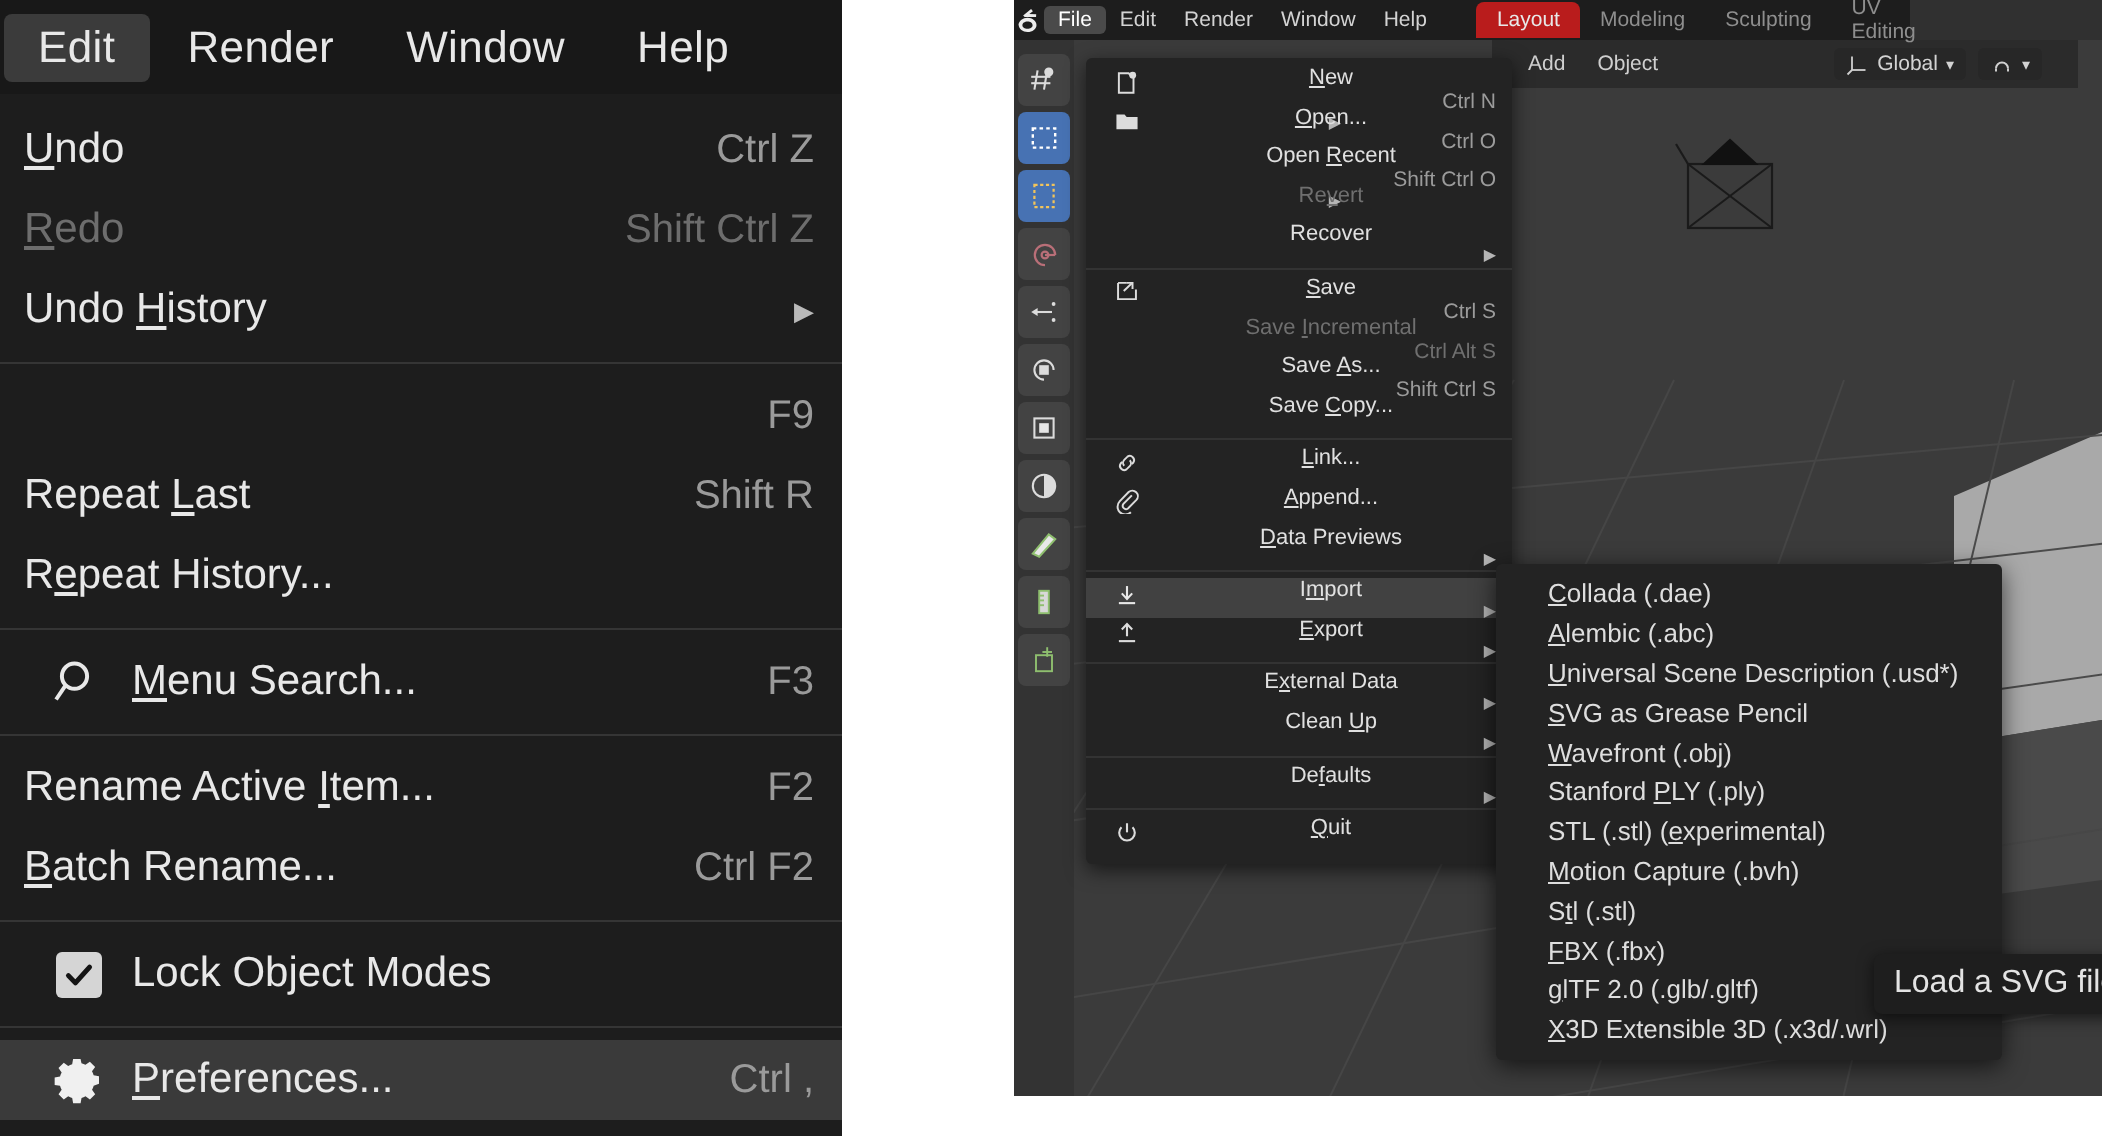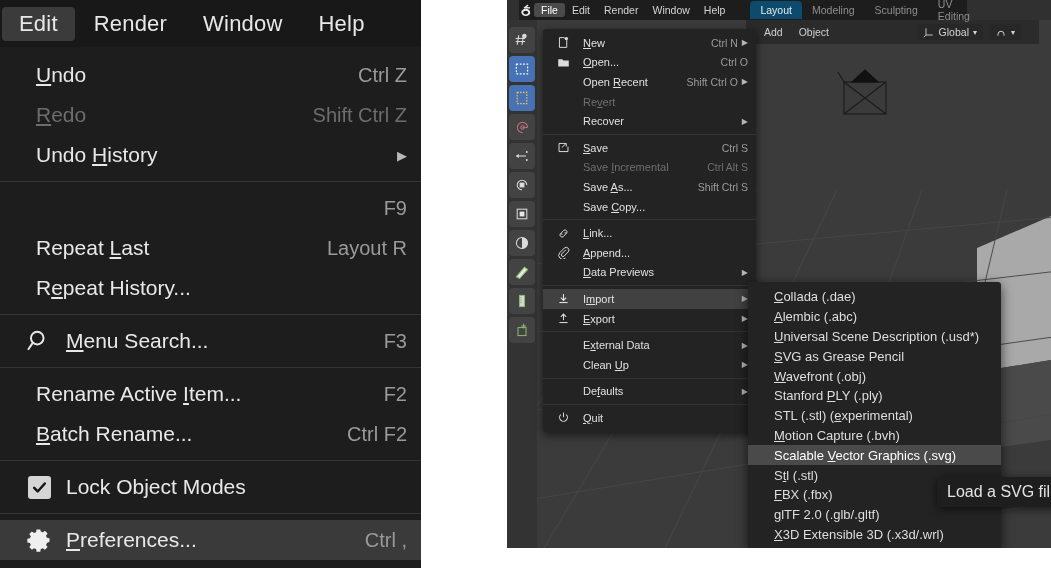--- a/index.html
+++ b/index.html
@@ -22,21 +22,21 @@
   }
   .lp-mi {
     font-size: 22px; color: #e8e8e8; padding: 6px 17px; margin-left: 2px;
     line-height: 1; border-radius: 4px; letter-spacing: .2px;
   }
   .lp-mi.active { background: #3b3b3b; }
   .lp-body { position:absolute; left:0; top:47px; width:421px; height: 521px; background:#1d1d1d; }
 
   .lp-row {
     position: relative; display:flex; align-items:center;
-    height: 40px; padding-left: 36px; padding-right: 14px;
+    height: 40px; padding-left: 12px; padding-right: 14px;
     font-size: 21px; color: #e8e8e8; white-space: nowrap;
   }
   .lp-row.highlight { background:#3a3a3a; }
   .lp-row .lbl { flex: 0 0 auto; }
   .lp-row .sc {
     margin-left:auto; color:#9a9a9a; font-size: 20px; text-align: right;
   }
   .lp-row.disabled .lbl, .lp-row.disabled .sc { color:#6d6d6d; }
   .lp-row .arrow { margin-left:auto; color:#b9b9b9; font-size: 13px; }
   .lp-sep { height:1px; background:#353535; margin: 6px 0 6px 0; }
@@ -50,32 +50,32 @@
   }
   .chkbox svg { display:block; }
 
   
   .blender {
     position:absolute; left: 507px; top: 0; width: 544px; height: 548px;
     background:#303030; overflow:hidden; color:#d8d8d8;
   }
   .bl-topbar {
     position:absolute; left:0; top:0; width:448px; height:20px;
-    background:#1d1d1d; display:flex; align-items:center;margin-left:12px;
+    background:#1d1d1d; display:flex; align-items:center;
   }
   .bl-logo { width:26px; display:flex; justify-content:center; align-items:center; }
   .bl-m {
     font-size: 10.5px; color:#d3d3d3; padding: 2px 7px; line-height:1; border-radius:3px;
   }
   .bl-m.active { background:#4a4a4a; color:#fff; }
   .bl-tabs { display:flex; align-items:center; margin-left: 18px; }
   .bl-tab {
     font-size:10.5px; color:#8e8e8e; padding: 3px 10px; border-radius: 4px 4px 0 0;
   }
-  .bl-tab.active { background:#0c4a6e; color:#e8e8e8; }
+  .bl-tab.active { background:#b91c1c; color:#e8e8e8; }
 
   .bl-headerbar {
     position:absolute; left:239px; top:20px; width:293px; height:24px;
     background:#2b2b2b; display:flex; align-items:center; padding-left:10px;
   }
   .bl-hm { font-size:10.5px; color:#cfcfcf; padding: 2px 8px; }
   .bl-hright { margin-left:auto; display:flex; align-items:center; gap:6px; padding-right:18px; }
   .bl-pill {
     display:flex; align-items:center; gap:4px; background:#272727;
     border-radius:3px; padding: 2px 6px; font-size:10.5px; color:#d3d3d3;
@@ -97,21 +97,21 @@
 
   
   .bl-filemenu {
     position:absolute; left:36px; top:29px; width:213px;
     background:#232323; border-radius:3px; padding: 4px 0;
     box-shadow: 0 3px 10px rgba(0,0,0,.6);
     z-index: 20;
   }
   .bm-row {
     position:relative; display:flex; align-items:center; height:19.6px;
-    padding-left: 40px; padding-right:8px; font-size:11px; color:#e0e0e0; white-space:nowrap;
+    padding-left: 40px; padding-right:8px; font-size:11px; color:#e0e0e0; white-space:nowrap;flex-direction:column;
   }
   .bm-row.hl { background:#414141; }
   .bm-row.dis .bml, .bm-row.dis .bms { color:#6f6f6f; }
   .bm-row .bms { margin-left:auto; color:#9b9b9b; font-size:10.5px; }
   .bm-row .barr { margin-left: 5px; color:#b5b5b5; font-size:8px; }
   .bm-row .bms + .barr { margin-left:4px; }
   .bm-ic { position:absolute; left:12px; width:16px; height:16px; display:flex; align-items:center; justify-content:center; }
   .bm-sep { height:1px; background:#333333; margin: 3px 0; }
 
   
@@ -168,21 +168,21 @@
       </div>
 
       <div class="lp-sep"></div>
 
       <div class="lp-row">
         <span class="sc">F9</span>
       </div>
 
       <div class="lp-row">
         <span class="lbl">Repeat <u>L</u>ast</span>
-        <span class="sc">Layout R</span>
+        <span class="sc">Shift R</span>
       </div>
 
       <div class="lp-row">
         <span class="lbl">R<u>e</u>peat History...</span>
       </div>
 
       <div class="lp-sep"></div>
 
       <div class="lp-row withicon">
         <span class="lp-ic">
@@ -568,23 +568,20 @@
         </div>
       <div class="sm-row">
           <span>Stanford <u>P</u>LY (.ply)</span>
         </div>
       <div class="sm-row">
           <span>STL (.stl) (<u>e</u>xperimental)</span>
         </div>
       <div class="sm-row">
           <span><u>M</u>otion Capture (.bvh)</span>
         </div>
-      <div class="sm-row hl">
-          <span>Scalable <u>V</u>ector Graphics (.svg)</span>
-        </div>
       <div class="sm-row">
           <span>S<u>t</u>l (.stl)</span>
         </div>
       <div class="sm-row">
           <span><u>F</u>BX (.fbx)</span>
         </div>
       <div class="sm-row">
           <span><u>g</u>lTF 2.0 (.glb/.gltf)</span>
         </div>
       <div class="sm-row">

